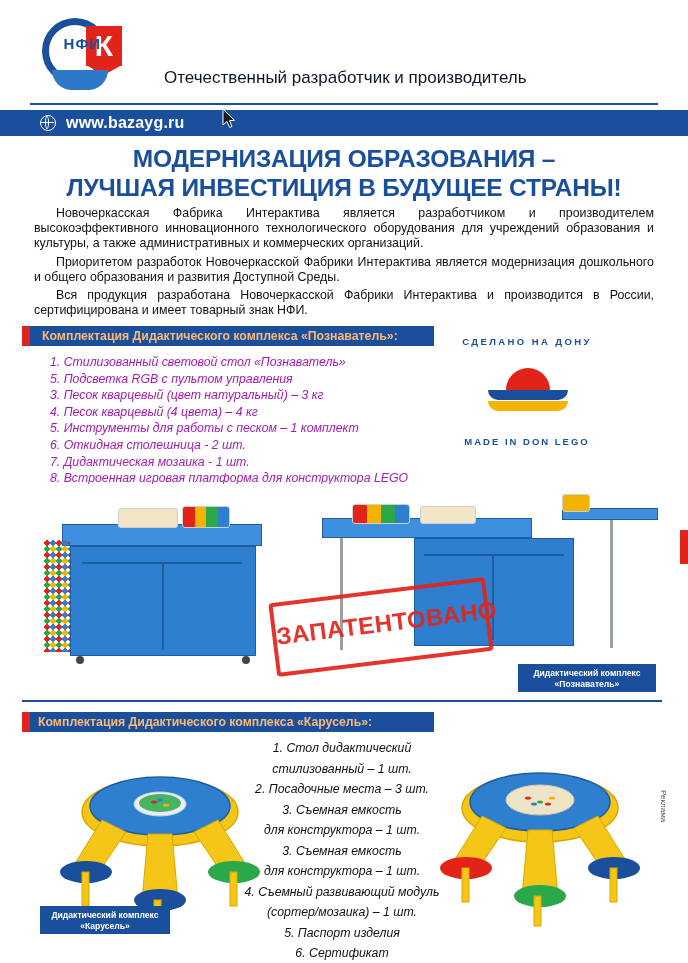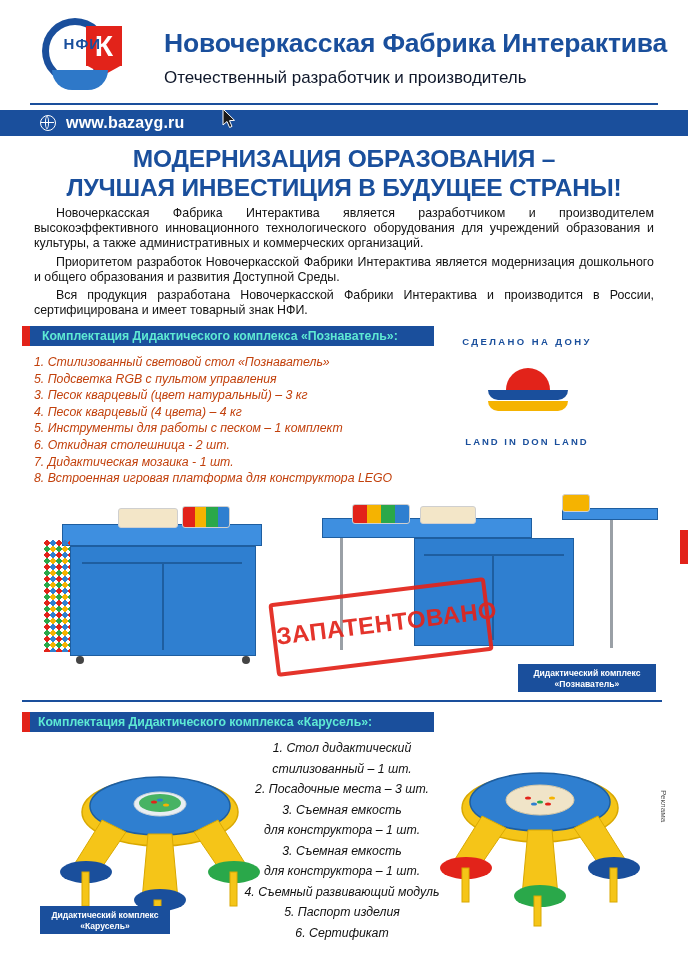--- a/index.html
+++ b/index.html
@@ -184,21 +184,21 @@
   .para .ind { display: inline-block; width: 22px; }
   #para1 { top: 206px; }
   #para2 { top: 255px; }
   #para3 { top: 288px; }
 
   
   .section-bar {
     position: absolute;
     height: 20px;
     background: #1a4f9c;
-    color: #5eead4;
+    color: #fdba74;
     font-size: 12.3px;
     font-weight: bold;
     line-height: 20px;
     padding-left: 12px;
     box-sizing: border-box;
   }
   .bar-red-tip {
     position: absolute;
     width: 8px; height: 20px;
     background: #e2231a;
@@ -213,25 +213,25 @@
     left: 22px;
     width: 640px;
     height: 2px;
     background: #1a4f9c;
   }
   #divider1 { top: 700px; }
 
   
   .spec-list {
     position: absolute;
-    left: 34px; top: 354px;
+    left: 50px; top: 354px;
     width: 420px;
     font-size: 12.3px;
     font-style: italic;
-    color: #c2410c;
+    color: #a21caf;
     line-height: 16.6px;
   }
   .spec-list div { white-space: nowrap; }
 
   
   .badge {
     position: absolute;
     left: 452px; top: 320px;
     width: 150px; height: 150px;
   }
@@ -403,21 +403,20 @@
 <div class="page">
 
   <div class="header">
     <div class="logo">
       <div class="ring"></div>
       <div class="ring-inner"></div>
       <div class="kbox">К</div>
       <div class="nfi">НФИ</div>
       <div class="hands"></div>
     </div>
-    <div class="header-title">Новочеркасская Фабрика Интерактива</div>
     <div class="header-sub">Отечественный разработчик и производитель</div>
     <div class="header-rule"></div>
   </div>
 
   <div class="urlbar">
     <div class="globe-icon"></div>
     <div class="url-text">www.bazayg.ru</div>
   </div>
   <div class="cursor">
     <svg width="14" height="22" viewBox="0 0 14 22">
@@ -451,21 +450,21 @@
   </div>
 
   <div class="badge">
     <div class="circ"></div>
     <div class="wave-box">
       <div class="sun"></div>
       <div class="w1"></div>
       <div class="w2"></div>
     </div>
     <div class="badge-arc-top">СДЕЛАНО НА ДОНУ</div>
-    <div class="badge-arc-bottom">LAND IN DON LAND</div>
+    <div class="badge-arc-bottom">MADE IN DON LEGO</div>
   </div>
 
   <div class="photo1">
 
     <div class="tbl-top" style="left:40px; top:40px; width:200px; height:22px;"></div>
     <div class="tbl" style="left:48px; top:62px; width:186px; height:110px;"></div>
     <div class="door-line" style="left:140px; top:80px; width:2px; height:86px;"></div>
     <div class="door-line" style="left:60px; top:78px; width:160px; height:2px;"></div>
     <div class="beads" style="left:22px; top:56px; width:26px; height:112px;"></div>
     <div class="sandbox" style="left:96px; top:24px; width:58px; height:18px; background:#f3e6c8;"></div>
@@ -499,20 +498,21 @@
 
   <div class="spec-list2">
     <div>1. Стол дидактический</div>
     <div>стилизованный – 1 шт.</div>
     <div>2. Посадочные места – 3 шт.</div>
     <div>3. Съемная емкость</div>
     <div>для конструктора – 1 шт.</div>
     <div>3. Съемная емкость</div>
     <div>для конструктора – 1 шт.</div>
     <div>4. Съемный развивающий модуль</div>
+    <div>(сортер/мозаика) – 1 шт.</div>
     <div>5. Паспорт изделия</div>
     <div>6. Сертификат</div>
   </div>
 
   <div class="photo2">
 
     <svg width="230" height="190" viewBox="0 0 230 190" style="position:absolute;left:20px;top:14px;">
       <ellipse cx="118" cy="62" rx="78" ry="34" fill="#f5c518" stroke="#d9a800" stroke-width="1.5"></ellipse>
       <ellipse cx="118" cy="56" rx="70" ry="29" fill="#2f7fd0" stroke="#1e5ea0" stroke-width="1.5"></ellipse>
       <ellipse cx="118" cy="54" rx="26" ry="12" fill="#e9eef2" stroke="#c9d2d8" stroke-width="1"></ellipse>

